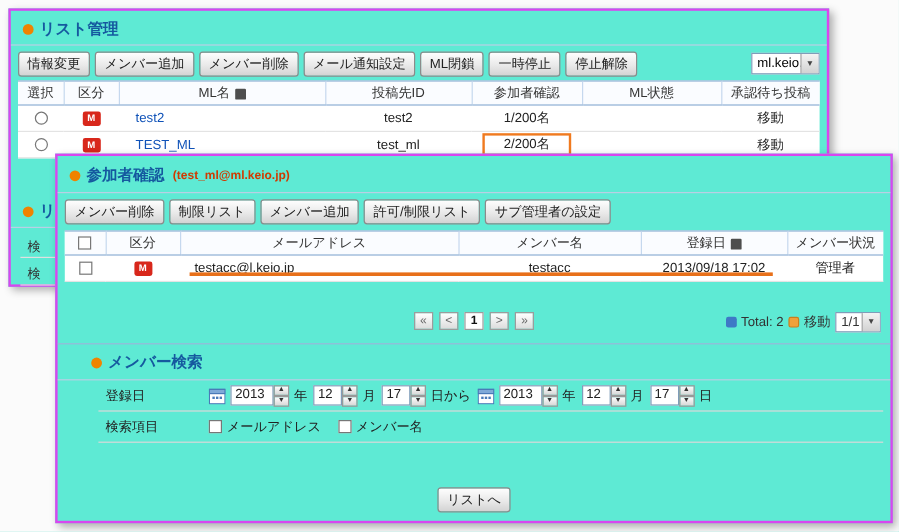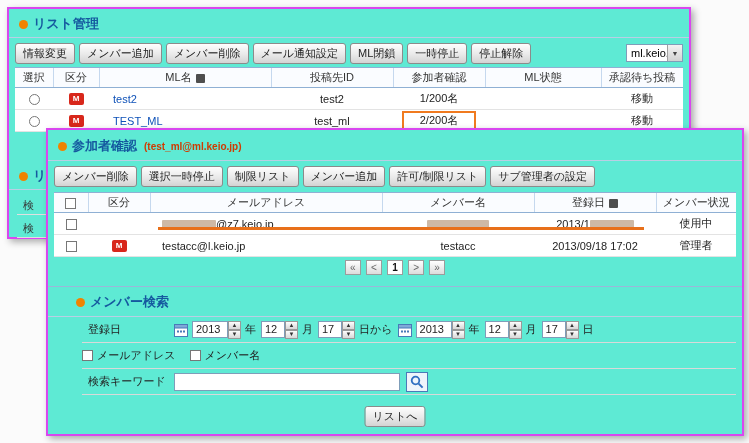--- a/index.html
+++ b/index.html
@@ -135,21 +135,20 @@
   <div class="panel" id="front-panel">
     <div class="sec-head" style="left:10px;top:7px">
       <span class="bullet"></span>
       <span class="sec-title">参加者確認</span>
       <span class="sec-email">(test_ml@ml.keio.jp)</span>
     </div>
     <div class="rule" style="top:30px"></div>
 
     <div class="toolbar" style="left:6px;top:36px">
       <span class="btn">メンバー削除</span>
-      <span class="btn">選択一時停止</span>
       <span class="btn">制限リスト</span>
       <span class="btn">メンバー追加</span>
       <span class="btn">許可/制限リスト</span>
       <span class="btn">サブ管理者の設定</span>
     </div>
 
     <table class="grid" style="left:6px;top:62px;width:682px">
       <colgroup>
           <col style="width:34px">
           <col style="width:62px">
@@ -164,46 +163,48 @@
           <th><span>区分</span></th>
           <th><span>メールアドレス</span></th>
           <th><span>メンバー名</span></th>
           <th><span>登録日</span><span class="sort-icon"></span></th>
           <th><span>メンバー状況</span></th>
         </tr>
       </thead>
       <tbody>
         <tr>
           <td><span class="cb"></span></td>
-          <td></td>
-          <td class="all2"><span class="smudge" style="width:54px"></span><span>@z7.keio.jp</span></td>
-          <td><span class="smudge" style="width:62px"></span></td>
-          <td><span>2013/1</span><span class="smudge" style="width:44px"></span></td>
-          <td><span>使用中</span></td>
-        </tr>
-        <tr>
-          <td><span class="cb"></span></td>
           <td><span class="ml-badge">M</span></td>
           <td class="all2"><span>testacc@l.keio.jp</span></td>
           <td><span>testacc</span></td>
           <td><span>2013/09/18 17:02</span></td>
           <td><span>管理者</span></td>
         </tr>
       </tbody>
     </table>
 
     <div class="redact" style="left:110px;top:97px;width:486px"></div>
 
     <div class="pagerow" style="left:6px;top:130px;width:682px">
       <div class="pager">
         <span class="pgbtn">«</span>
         <span class="pgbtn">&lt;</span>
         <span class="pgbtn cur">1</span>
         <span class="pgbtn">&gt;</span>
         <span class="pgbtn">»</span>
+      </div>
+      <div class="summary">
+        <span class="icon-sq" style="background:#3e79c6"></span>
+        <span>Total: 2</span>
+        <span class="icon-sq" style="background:#f0a13a;border:1px solid #c97f1e"></span>
+        <span>移動</span>
+        <span class="select" style="position:relative;width:38px;height:17px">
+          <span class="select-val">1/1</span>
+          <span class="select-arrow">▼</span>
+        </span>
       </div>
     </div>
 
     <div class="rule" style="top:156px;background:#9ab7d9"></div>
 
     <div class="sec-head" style="left:28px;top:163px">
       <span class="bullet"></span>
       <span class="sec-title">メンバー検索</span>
     </div>
     <div class="rule" style="top:186px"></div>
@@ -258,34 +259,25 @@
         <span class="unit">月</span>
         <span class="numbox sm">17</span>
           <span class="spin">
             <i>▲</i>
             <i>▼</i>
           </span>
         <span class="unit">日</span>
       </div>
 
       <div class="form-row">
+        <span class="form-label">検索項目</span>
         <span class="cb"></span>
         <span class="cblabel">メールアドレス</span>
         <span class="cb"></span>
         <span class="cblabel">メンバー名</span>
       </div>
 
-      <div class="form-row">
-        <span class="form-label">検索キーワード</span>
-        <input class="kw-input" type="text" value="" style="">
-        <span class="search-btn">
-            <svg width="14" height="14" viewBox="0 0 14 14">
-              <circle cx="5.5" cy="5.5" r="3.8" fill="none" stroke="#2f6fc1" stroke-width="1.8"></circle>
-              <line x1="8.6" y1="8.6" x2="12.6" y2="12.6" stroke="#2f6fc1" stroke-width="2"></line>
-            </svg>
-          </span>
-      </div>
     </div>
 
     <span class="btn list-btn" style="top:276px">リストへ</span>
   </div>
 
 </div>
 
 </body></html>

